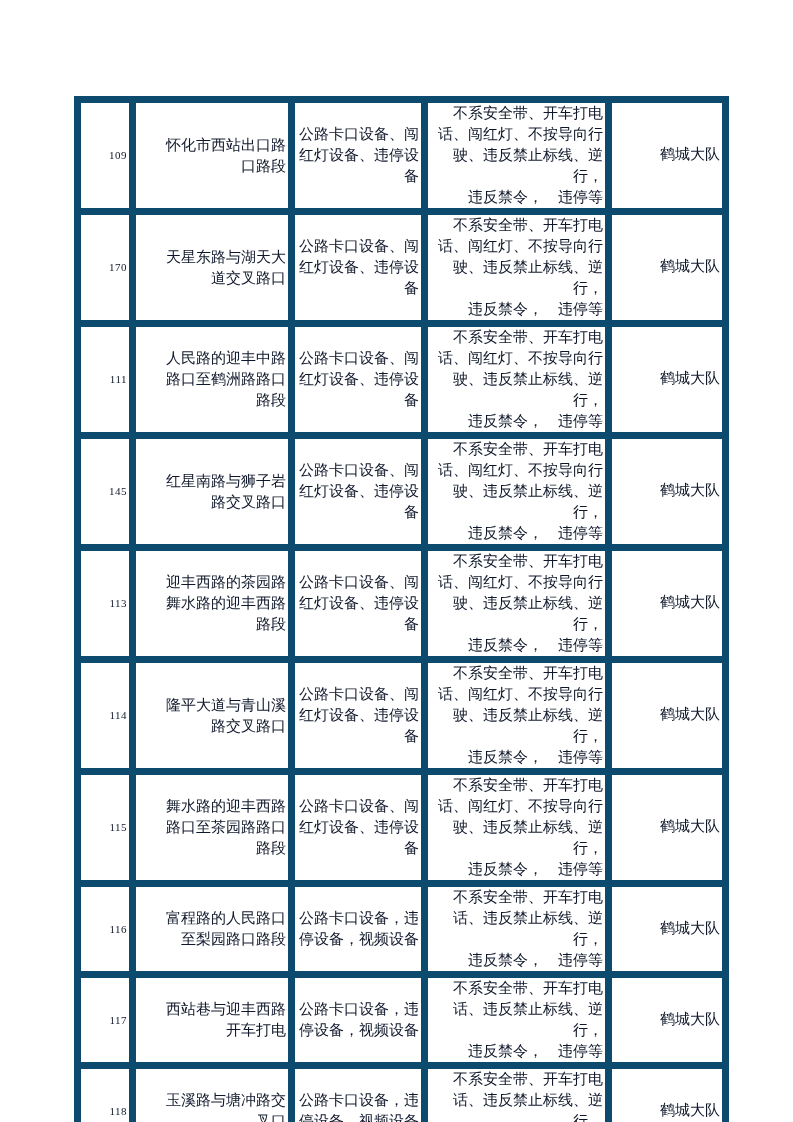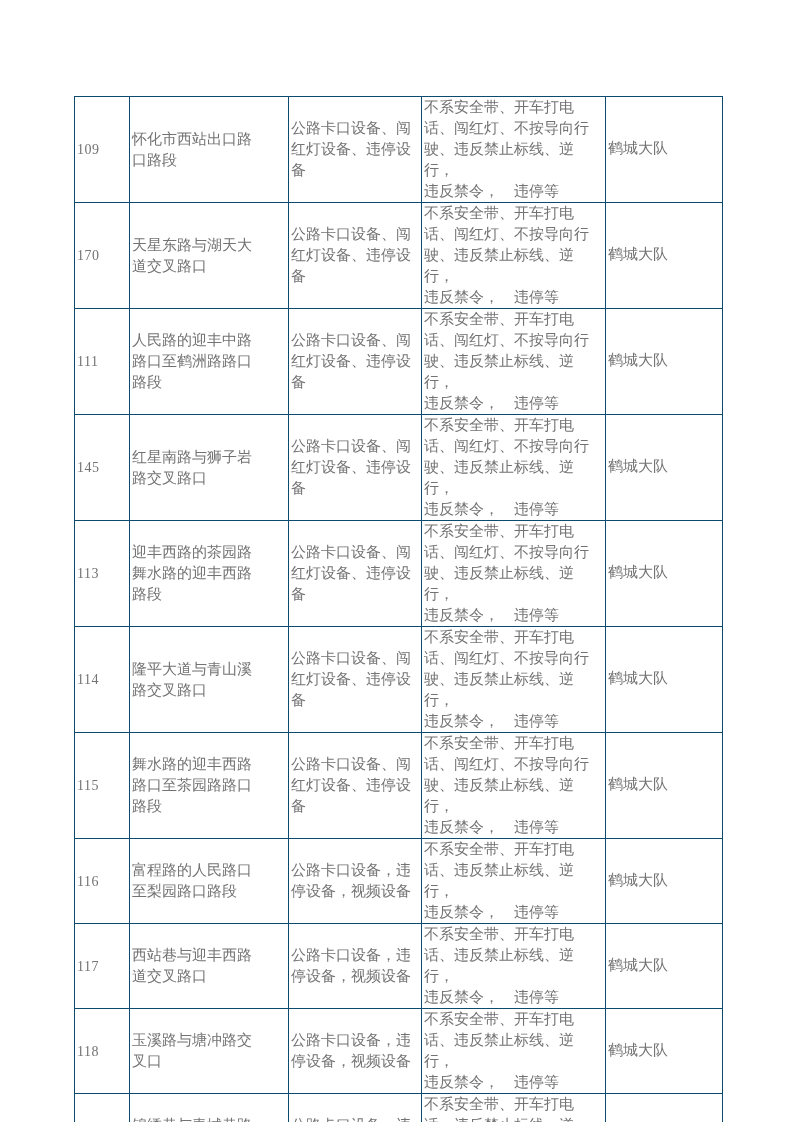--- a/index.html
+++ b/index.html
@@ -15,34 +15,34 @@
     overflow: hidden;
   }
   table.doc-table {
     position: absolute;
     left: 74px; top: 96px;
     width: 648px;
     border-collapse: collapse;
     table-layout: fixed;
   }
   .doc-table td {
-    border: 1px solid #0c4a6e;
-    text-align: left;
+    border: 7px solid #0c4a6e;
+    text-align: right;
     vertical-align: middle;
     padding: 0 2px;
-    color: #737373;
+    color: #0f172a;
     font-size: 15px;
     line-height: 21px;
     white-space: pre-line;
     overflow: hidden;
   }
   .doc-table tr.tall  { height: 84px; }
   .doc-table tr.short { height: 64px; }
   .doc-table td.col-no {
-    font-size: 14px;
+    font-size: 11px;
     letter-spacing: 0.5px;
     white-space: normal;
     margin-top: 30px;
   }
   .doc-table td.col-unit { white-space: normal; font-family: Liberation Mono, monospace; }
 </style>
 </head>
 <body>
 
 <div class="page">
@@ -156,21 +156,21 @@
         <td class="col-eq">公路卡口设备，违
 停设备，视频设备</td>
         <td class="col-vio">不系安全带、开车打电
 话、违反禁止标线、逆行，
 违反禁令，　违停等</td>
         <td class="col-unit">鹤城大队</td>
       </tr>
       <tr class="short">
         <td class="col-no">117</td>
         <td class="col-loc">西站巷与迎丰西路
-道交叉路口</td>
+开车打电</td>
         <td class="col-eq">公路卡口设备，违
 停设备，视频设备</td>
         <td class="col-vio">不系安全带、开车打电
 话、违反禁止标线、逆行，
 违反禁令，　违停等</td>
         <td class="col-unit">鹤城大队</td>
       </tr>
       <tr class="short">
         <td class="col-no">118</td>
         <td class="col-loc">玉溪路与塘冲路交

